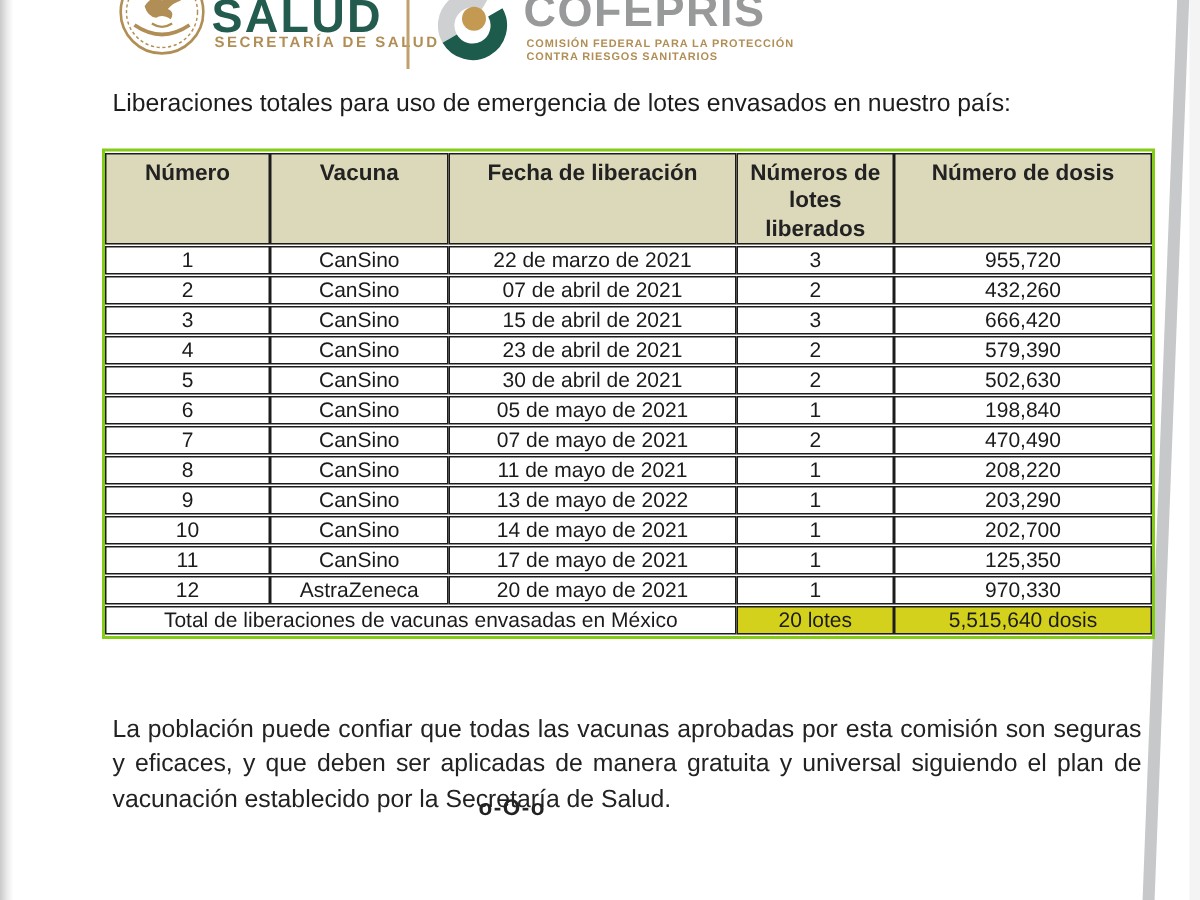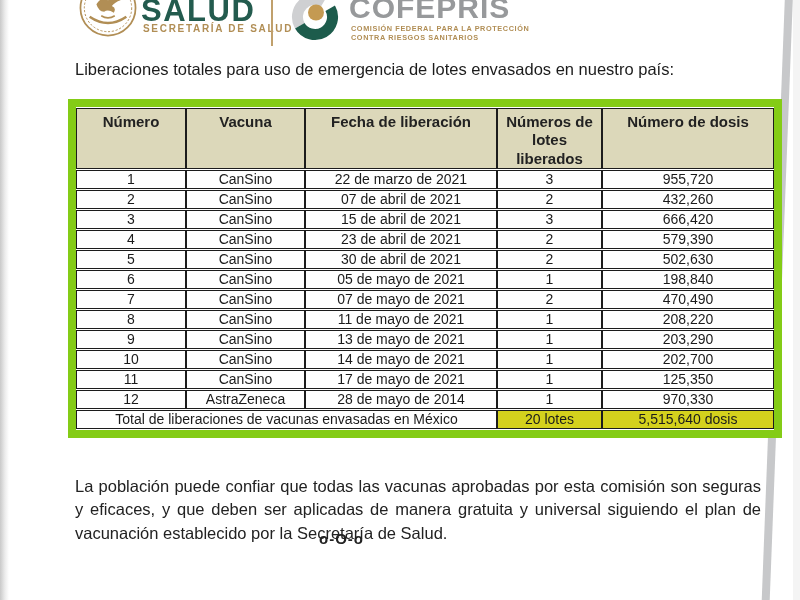--- a/index.html
+++ b/index.html
@@ -26,21 +26,21 @@
   .cof-ring{position:absolute;left:291px;top:-7px;width:48px;height:48px;}
   .cof-word{position:absolute;left:349px;top:-9px;font-size:30px;font-weight:bold;
     letter-spacing:1px;color:#97999b;}
   .cof-sub{position:absolute;left:351px;top:24px;font-size:7.3px;font-weight:bold;
     letter-spacing:.6px;color:#b18e55;line-height:1.25;}
   
   .intro{position:absolute;left:75px;top:60px;width:700px;font-size:16.5px;color:#1c1c1c;}
   
   table.releases{position:absolute;left:68px;top:99px;width:698px;table-layout:fixed;
     border-collapse:separate;border-spacing:0 1px;background:#ffffff;
-    border:8px solid #84cc16;}
+    border:2px solid #84cc16;}
   table.releases th,table.releases td{border:1.5px solid #1c1c1c;text-align:center;
     overflow:hidden;white-space:nowrap;}
   table.releases th{background:#dcd8ba;font-size:15px;font-weight:bold;color:#222;
     vertical-align:top;padding:4px 2px 0;height:46px;white-space:normal;line-height:1.22;}
   table.releases td{font-size:14px;height:15px;line-height:15px;padding:1px 3px;}
   td.total-label{font-size:12.5px;font-weight:normal;height:21px;line-height:21px;margin-top:27px;}
   td.total-hl{background:#d4d11d;font-size:15px;font-weight:500;height:21px;line-height:21px;}
   
   .closing{position:absolute;left:75px;top:435px;width:686px;font-size:16.5px;
     line-height:1.42;text-align:justify;color:#222;margin-top:40px;}
@@ -149,42 +149,42 @@
       <tr>
         <td>8</td>
         <td>CanSino</td>
         <td>11 de mayo de 2021</td>
         <td>1</td>
         <td>208,220</td>
       </tr>
       <tr>
         <td>9</td>
         <td>CanSino</td>
-        <td>13 de mayo de 2021</td>
+        <td>13 de mayo de 2022</td>
         <td>1</td>
         <td>203,290</td>
       </tr>
       <tr>
         <td>10</td>
         <td>CanSino</td>
         <td>14 de mayo de 2021</td>
         <td>1</td>
         <td>202,700</td>
       </tr>
       <tr>
         <td>11</td>
         <td>CanSino</td>
         <td>17 de mayo de 2021</td>
         <td>1</td>
         <td>125,350</td>
       </tr>
       <tr>
         <td>12</td>
         <td>AstraZeneca</td>
-        <td>28 de mayo de 2014</td>
+        <td>20 de mayo de 2021</td>
         <td>1</td>
         <td>970,330</td>
       </tr>
     </tbody>
   <tbody>
     <tr>
       <td class="total-label" colspan="3">Total de liberaciones de vacunas envasadas en México</td>
       <td class="total-hl">20 lotes</td>
       <td class="total-hl">5,515,640 dosis</td>
     </tr>

